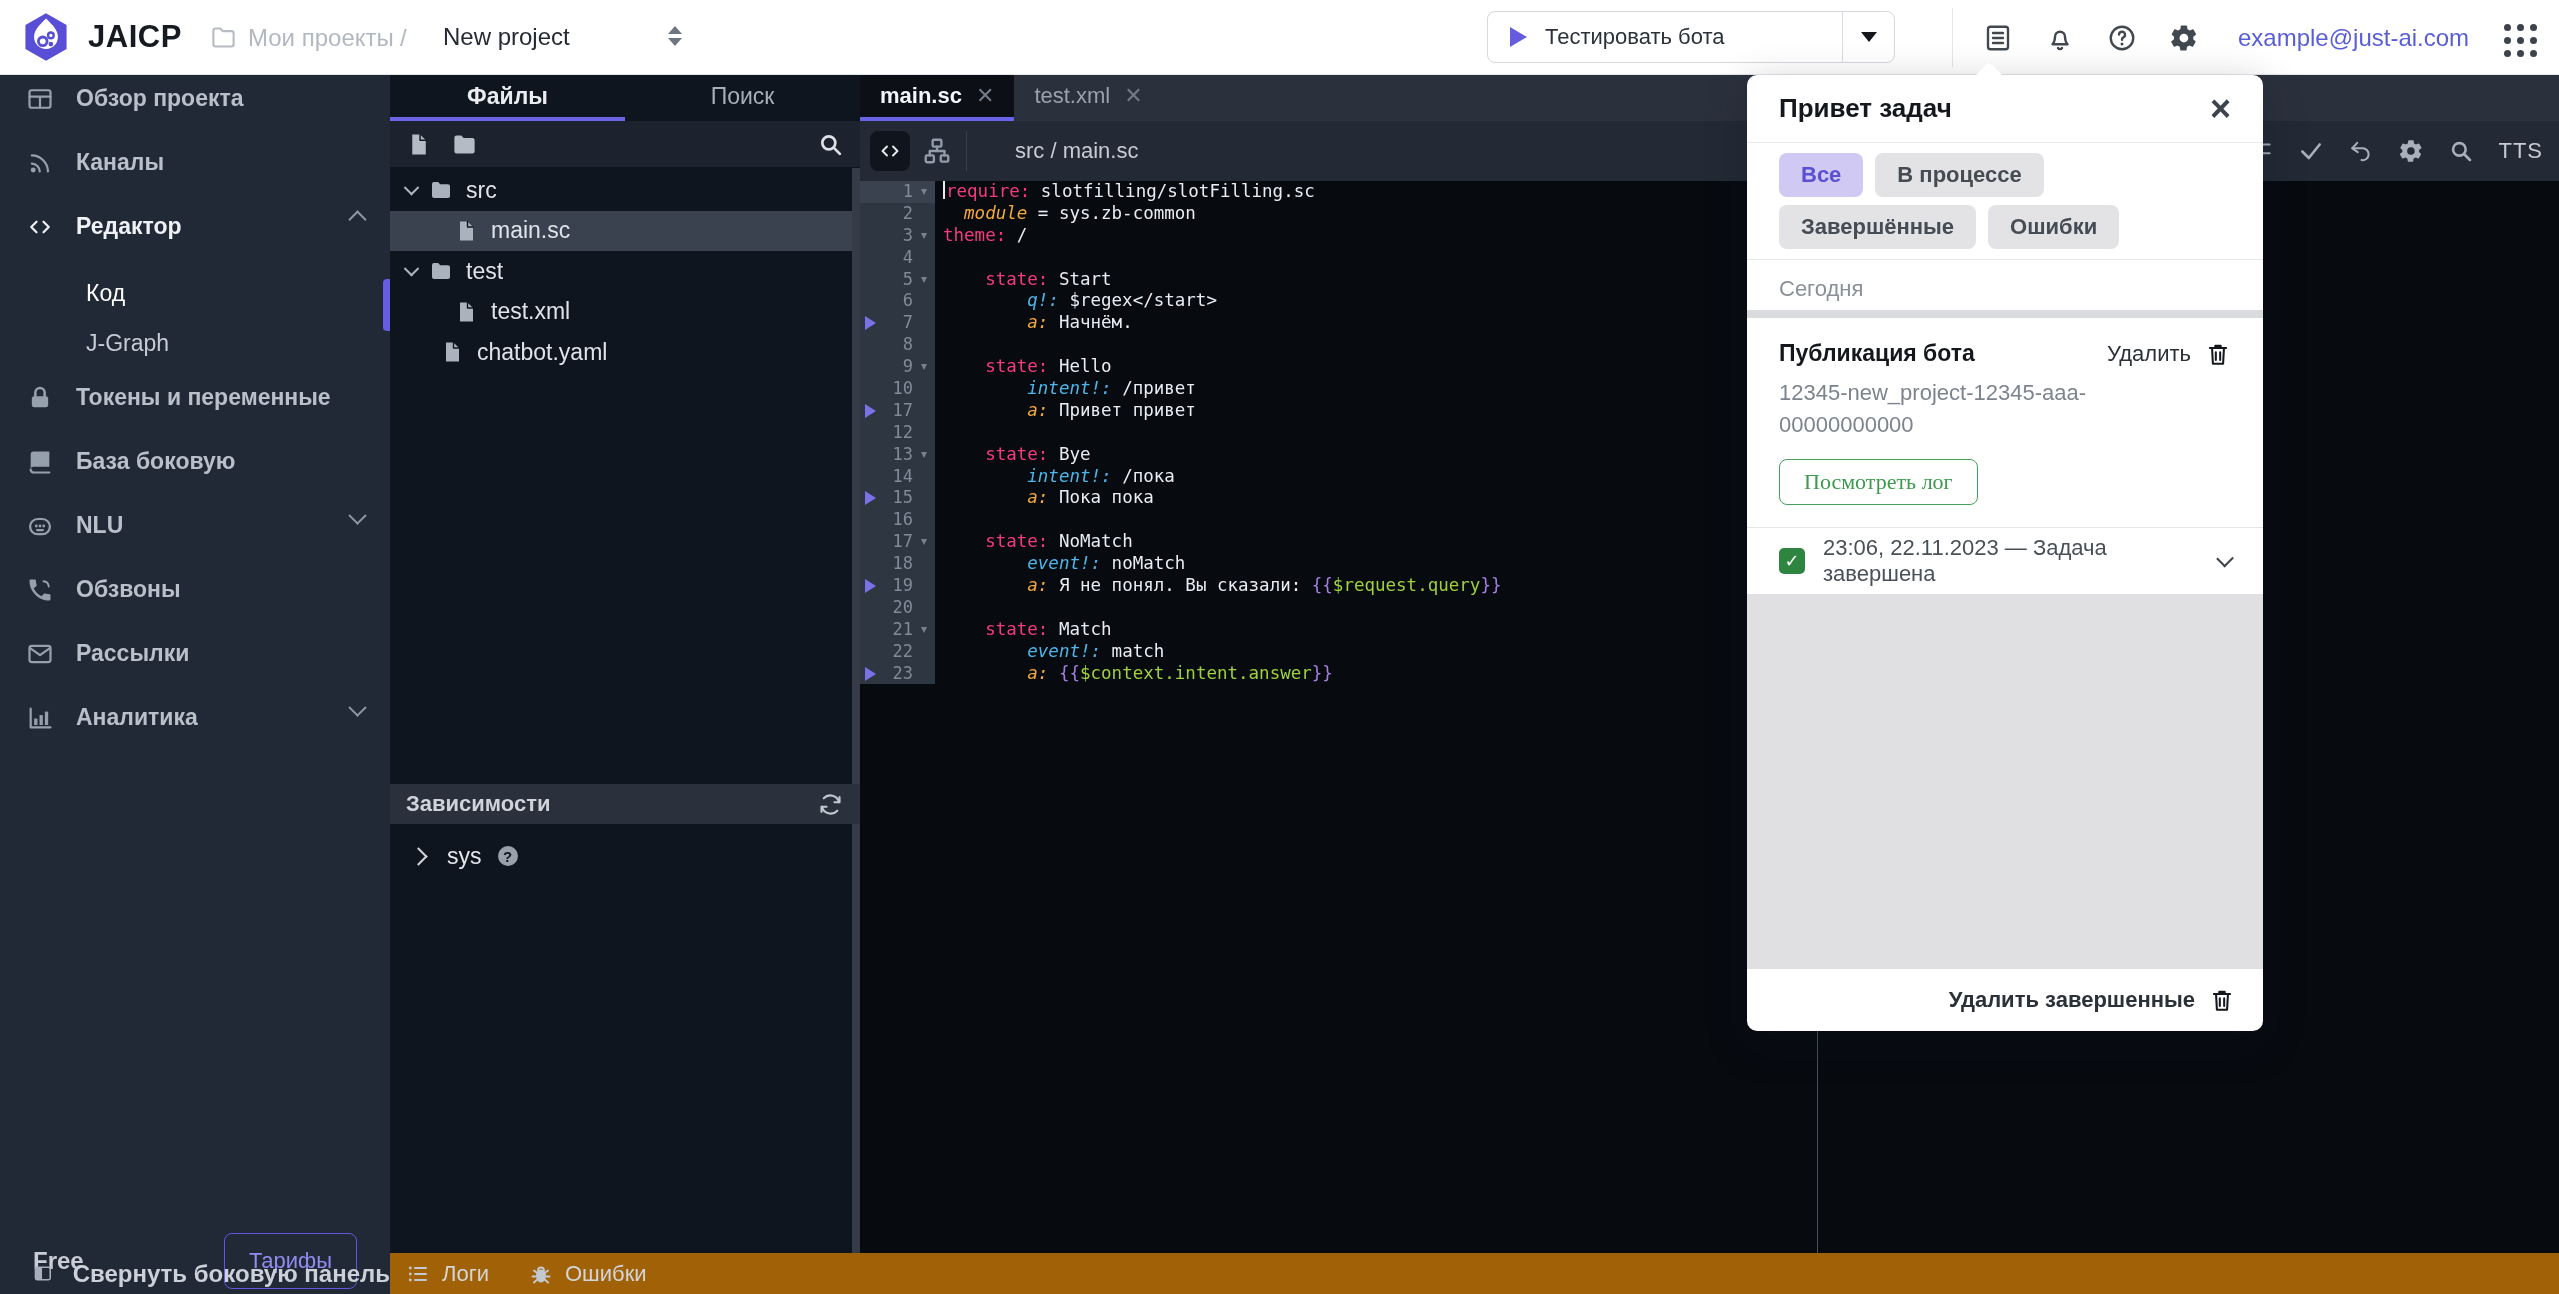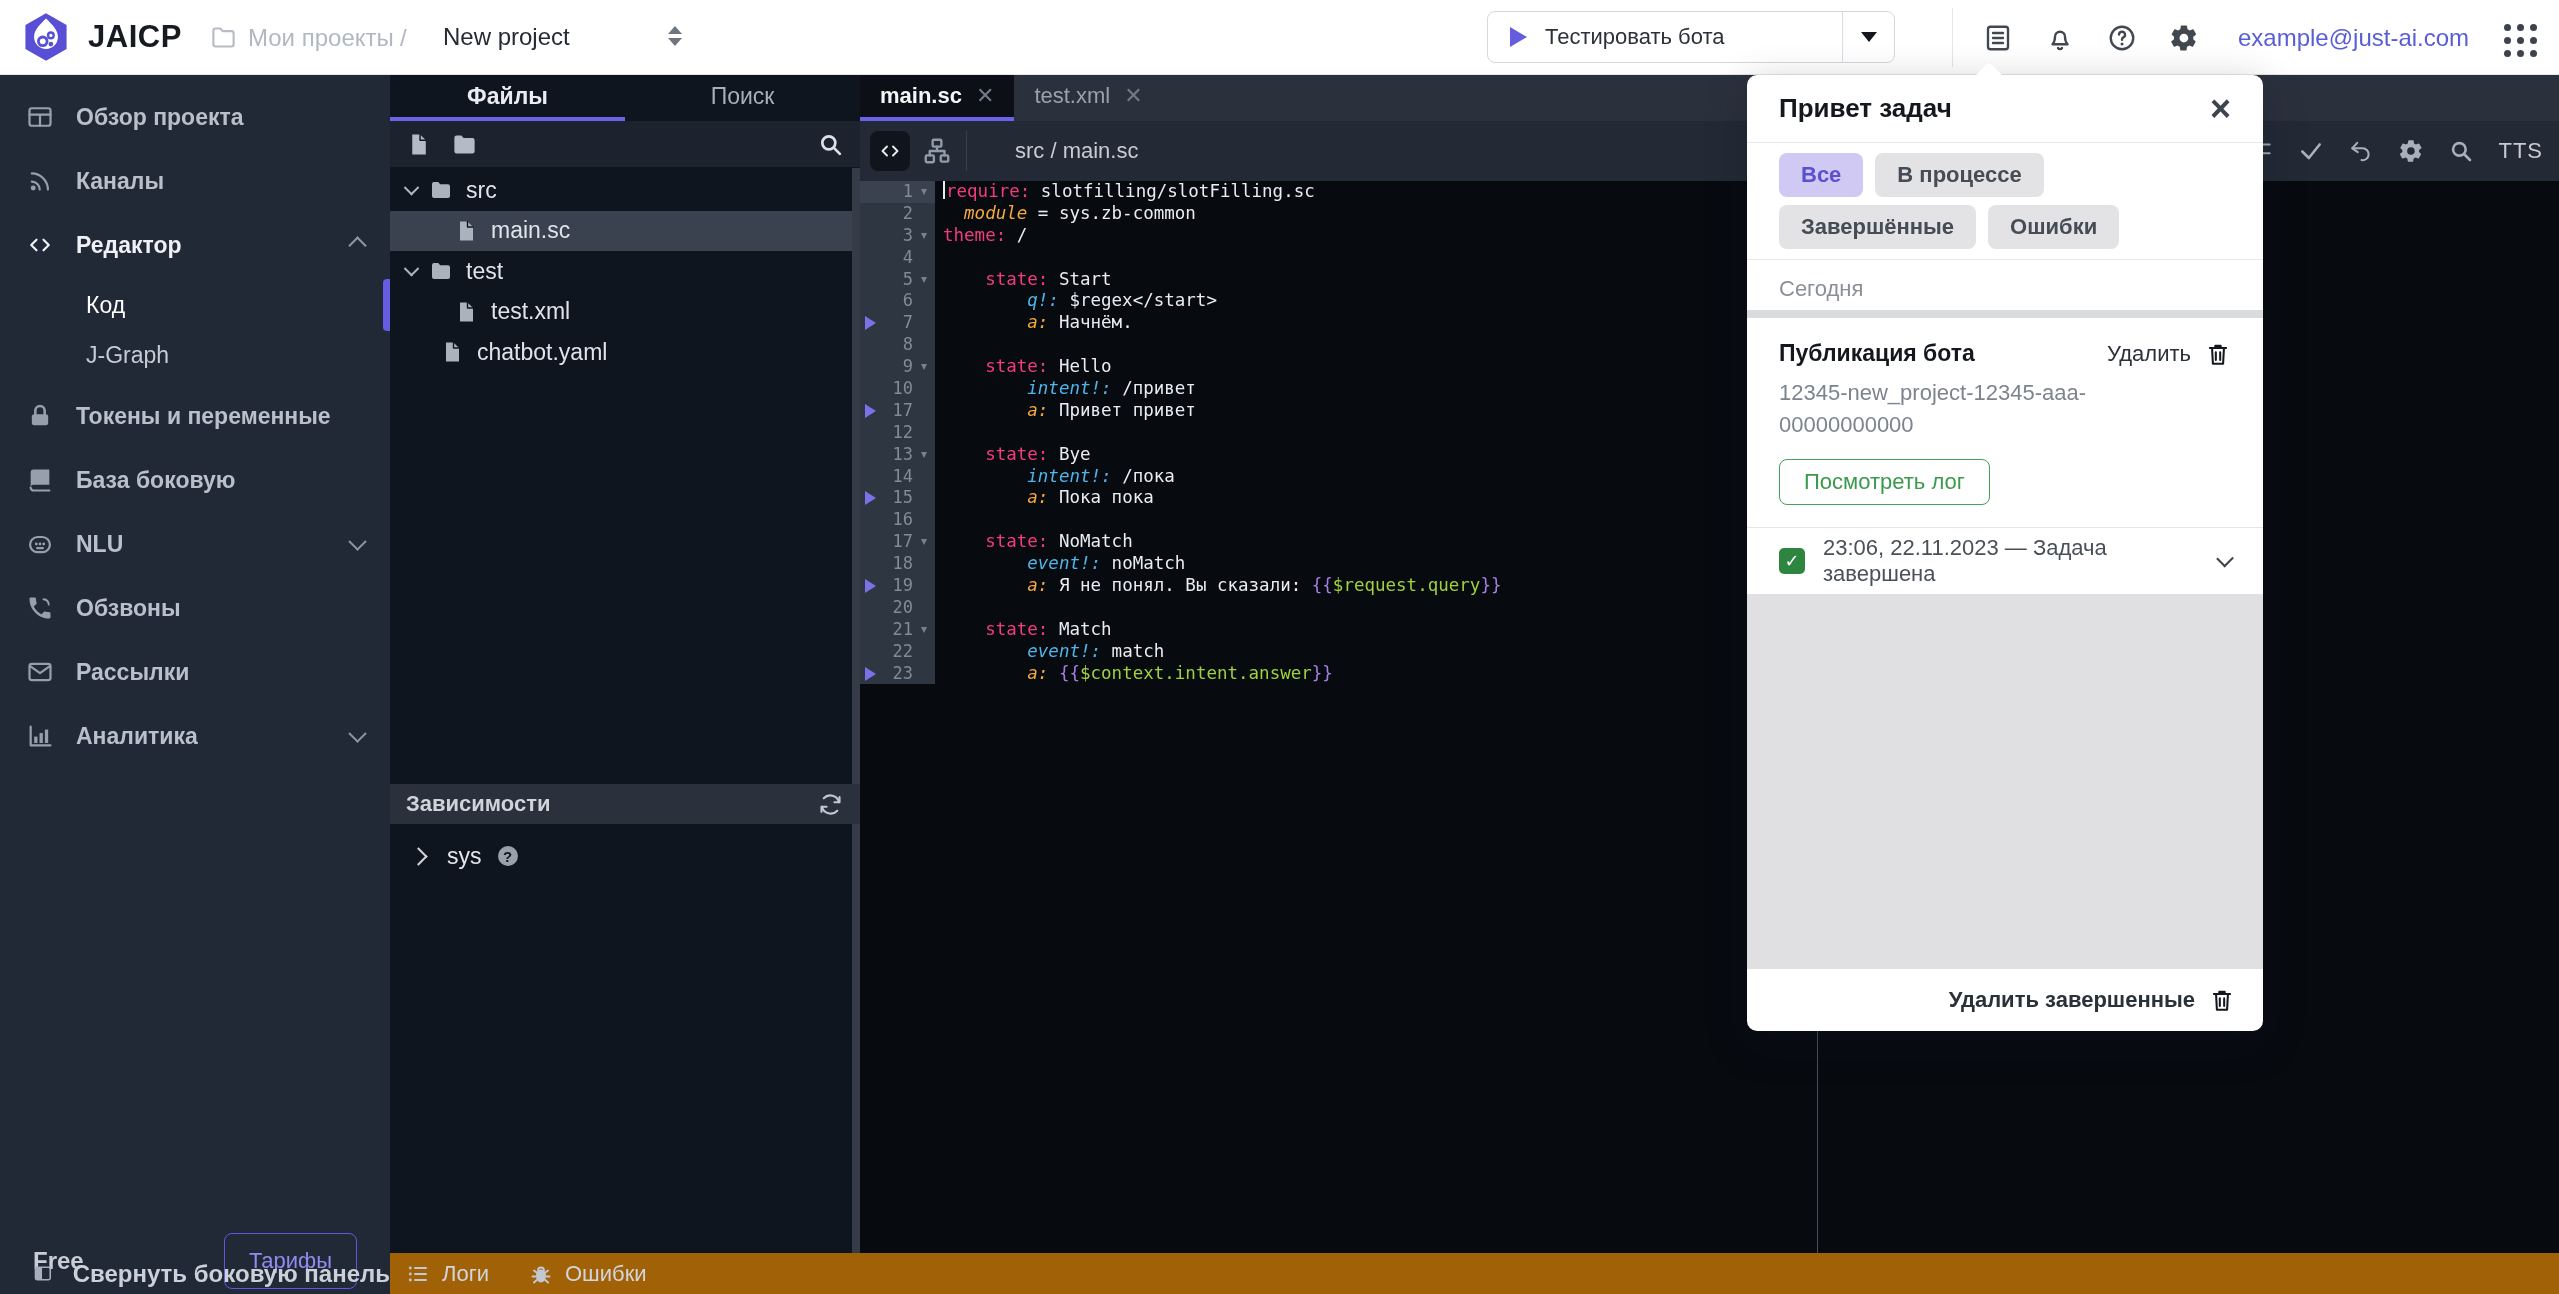--- a/index.html
+++ b/index.html
@@ -33,21 +33,21 @@
   .sep-v{position:absolute;left:1952px;top:8px;width:1px;height:59px;background:#e4e6ea}
   .tb-icons{position:absolute;left:1983px;top:0;height:75px;display:flex;align-items:center;gap:32px}
   .tbi{width:30px;height:30px;color:#41484f;cursor:pointer}
   .email{position:absolute;left:2238px;top:24px;font-size:24px;color:#595ed6;cursor:pointer}
   .gridic{position:absolute;left:2504px;top:24px;display:grid;grid-template-columns:repeat(3,7px);gap:6px;cursor:pointer}
   .gridic span{width:7px;height:7px;border-radius:50%;background:#3c434d}
 
   
   .sidebar{position:absolute;left:0;top:75px;width:390px;height:1219px;background:#222936}
   .nav{padding-top:10px}
-  .nav-item{height:64px;display:flex;align-items:center;padding:0 26px;cursor:pointer;position:relative}
+  .nav-item{height:64px;display:flex;align-items:flex-start;padding:0 26px;cursor:pointer;position:relative}
   .nav-item.sub{height:50px;padding-left:86px}
   .nav-ic{width:28px;height:28px;margin-right:22px;color:#96a0ac;flex-shrink:0}
   .nav-label{font-size:23px;font-weight:700;color:#b9c0ca;white-space:nowrap}
   .nav-item.sub .nav-label{font-weight:400;color:#c6ccd5}
   .nav-item.active .nav-label,.nav-item.active .nav-ic{color:#eef1f5}
   .nav-item.selected .nav-label{color:#fff}
   .nav-chev{margin-left:auto;color:#8d96a2}
   .active-bar{position:absolute;right:0;top:50%;transform:translateY(-50%);width:7px;height:52px;background:#645de2;border-radius:4px 0 0 4px}
   .plan-row{position:absolute;left:33px;top:1158px;width:324px;height:56px;display:flex;align-items:center;justify-content:space-between}
   .plan-label{font-size:24px;font-weight:700;color:#c8cdd6}
@@ -129,21 +129,21 @@
   .chip.act{background:#cfc9f4;color:#5b50cf}
   .psection{padding:16px 32px 8px;font-size:22px;color:#8a9097;flex-shrink:0}
   .pband{height:8px;background:#d9dbde;flex-shrink:0}
   .pcard{padding:22px 32px 0;flex-shrink:0}
   .pcard-head{display:flex;align-items:center}
   .pcard-title{font-size:23px;font-weight:700}
   .pdel{margin-left:auto;display:flex;align-items:center;gap:14px;cursor:pointer}
   .pdel-label{font-size:22px;color:#2b3138}
   .trash{width:26px;height:26px;color:#14181d}
   .pid{margin-top:10px;font-size:22px;line-height:32px;color:#7d848d;width:350px;word-break:break-all}
-  .plog{margin-top:18px;display:inline-flex;height:46px;padding:0 24px;border:1.5px solid #44a05a;border-radius:8px;color:#3b9a4c;font-size:22px;align-items:center;background:#fff;cursor:pointer;font-family:Liberation Sans, sans-serif}
+  .plog{margin-top:18px;display:inline-flex;height:46px;padding:0 24px;border:1.5px solid #44a05a;border-radius:8px;color:#3b9a4c;font-size:22px;align-items:center;background:#fff;cursor:pointer;font-family:Liberation Serif, serif}
   .pdiv{height:1px;background:#e5e6e8;margin-top:22px;flex-shrink:0}
   .pcheckrow{height:66px;display:flex;align-items:center;padding:0 32px;gap:18px;flex-shrink:0;cursor:pointer}
   .cbox{width:26px;height:26px;background:#2e8540;border-radius:5px;color:#fff;font-size:18px;display:flex;align-items:center;justify-content:center;flex-shrink:0}
   .pcheck-text{font-size:22px;color:#4a5058}
   .pcheck-chev{margin-left:auto;color:#3d444d}
   .pgray{flex:1;background:#e0e0e3}
   .pfoot{height:62px;display:flex;align-items:center;justify-content:flex-end;padding:0 28px;gap:14px;flex-shrink:0}
   .pfoot-label{font-size:22px;font-weight:700;color:#2b3138;cursor:pointer}
 </style>
 </head>

